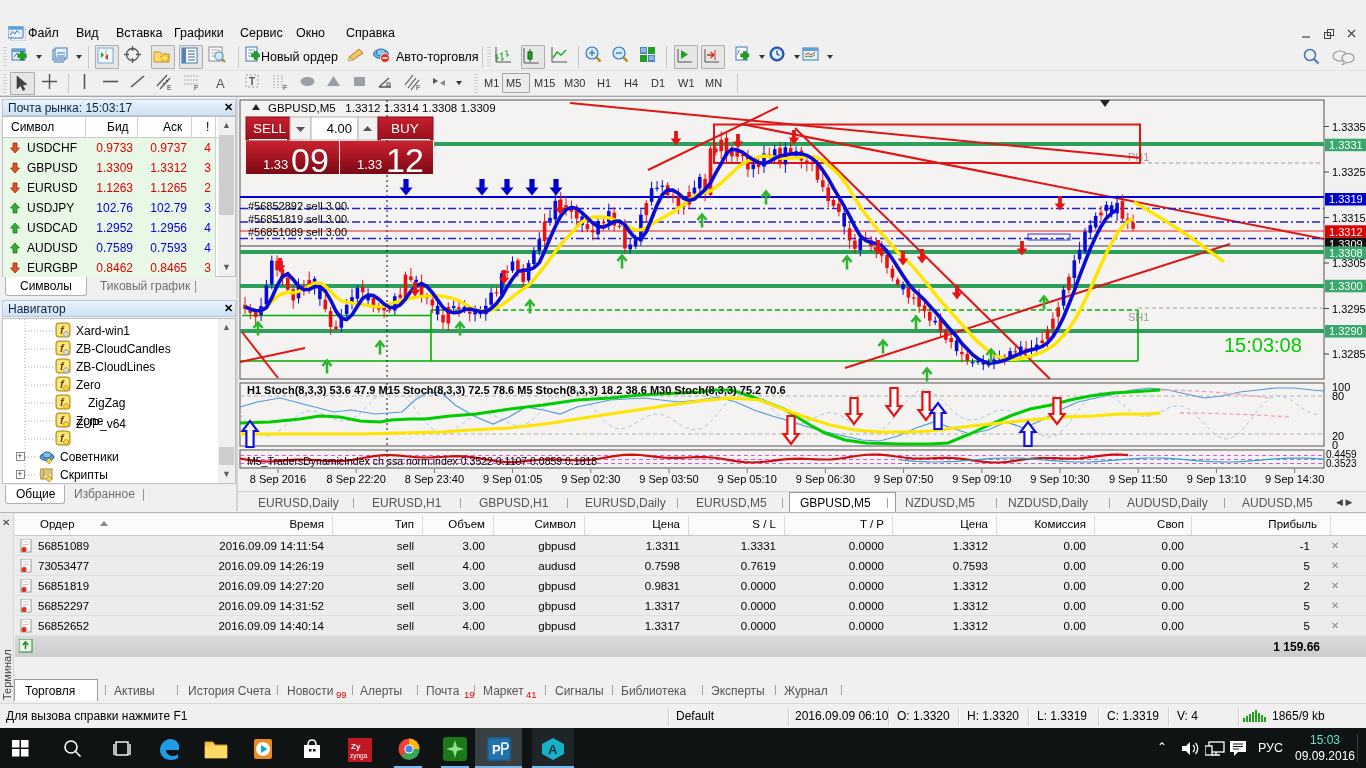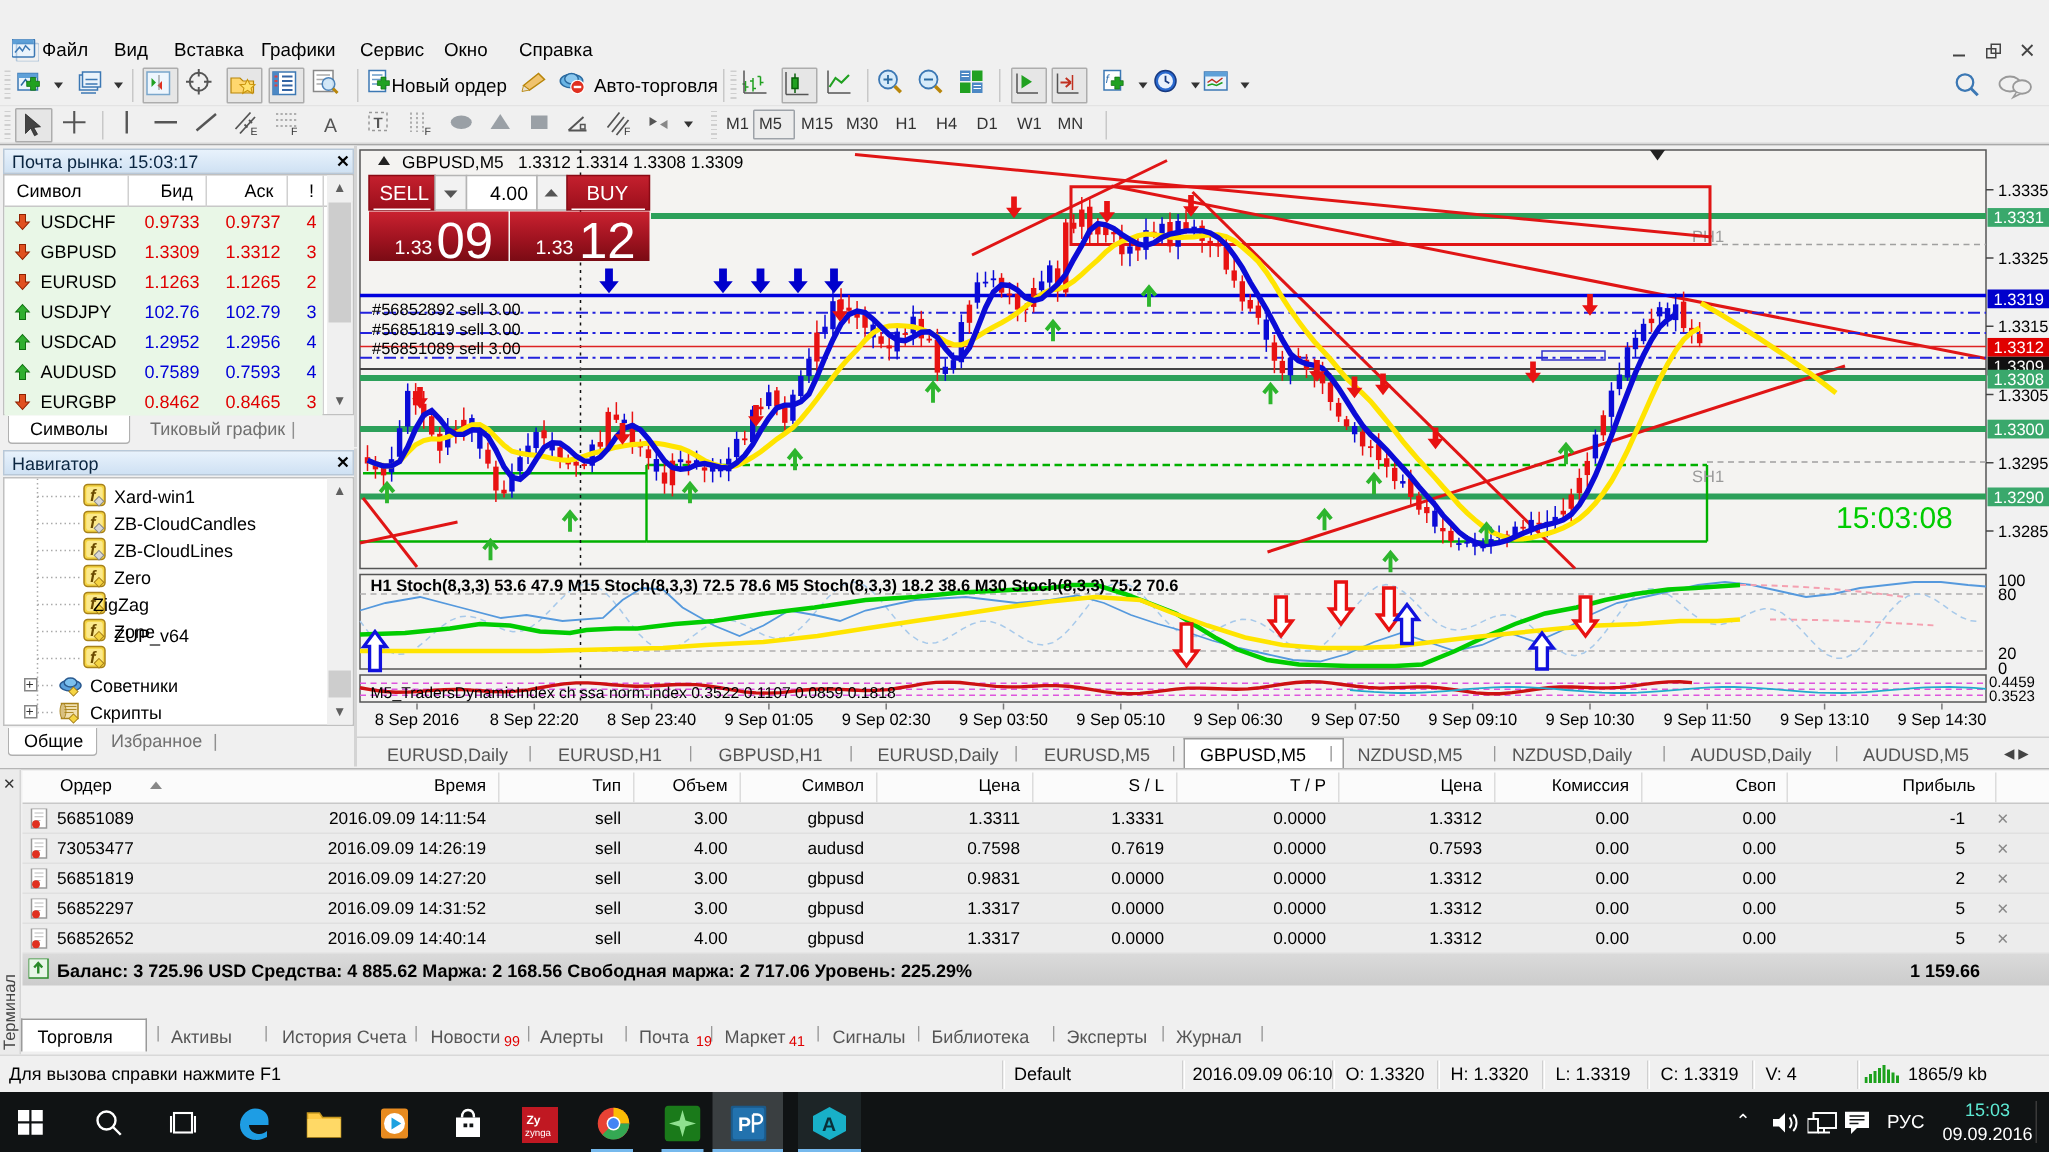--- a/index.html
+++ b/index.html
@@ -451,21 +451,21 @@
           <text x="5" y="12" font-size="11" font-style="italic" font-weight="bold" fill="#6a4a00">f</text>
           <path d="M11 9 l3.2 3.2 l-3.2 3.2 l-3.2 -3.2 z" fill="#f5d442" stroke="#a8821a" stroke-width="0.7"></path>
         </svg>
         <div class="abs" style="left:73px;top:59px;font-size:12px">Zero</div>
         <svg class="abs" style="left:52px;top:75px" width="17" height="17">
           <rect x="1" y="1" width="14" height="14" rx="2.5" fill="#f5d442" stroke="#a8821a"></rect>
           <rect x="2.5" y="2.5" width="11" height="11" rx="2" fill="#fbe98c"></rect>
           <text x="5" y="12" font-size="11" font-style="italic" font-weight="bold" fill="#6a4a00">f</text>
           <path d="M11 9 l3.2 3.2 l-3.2 3.2 l-3.2 -3.2 z" fill="#f5d442" stroke="#a8821a" stroke-width="0.7"></path>
         </svg>
-        <div class="abs" style="left:59px;top:77px;font-size:12px">ZigZag</div>
+        <div class="abs" style="left:85px;top:77px;font-size:12px">ZigZag</div>
         <svg class="abs" style="left:52px;top:93px" width="17" height="17">
           <rect x="1" y="1" width="14" height="14" rx="2.5" fill="#f5d442" stroke="#a8821a"></rect>
           <rect x="2.5" y="2.5" width="11" height="11" rx="2" fill="#fbe98c"></rect>
           <text x="5" y="12" font-size="11" font-style="italic" font-weight="bold" fill="#6a4a00">f</text>
           <path d="M11 9 l3.2 3.2 l-3.2 3.2 l-3.2 -3.2 z" fill="#f5d442" stroke="#a8821a" stroke-width="0.7"></path>
         </svg>
         <div class="abs" style="left:73px;top:95px;font-size:12px">Zone</div>
         <svg class="abs" style="left:52px;top:111px" width="17" height="17">
           <rect x="1" y="1" width="14" height="14" rx="2.5" fill="#f5d442" stroke="#a8821a"></rect>
           <rect x="2.5" y="2.5" width="11" height="11" rx="2" fill="#fbe98c"></rect>
@@ -1189,21 +1189,20 @@
       <div class="abs trow" style="left:858px;top:107px;width:130px;text-align:right">1.3312</div>
       <div class="abs trow" style="left:956px;top:107px;width:130px;text-align:right">0.00</div>
       <div class="abs trow" style="left:1054px;top:107px;width:130px;text-align:right">0.00</div>
       <div class="abs trow" style="left:1180px;top:107px;width:130px;text-align:right">5</div>
       <div class="abs" style="left:1331px;top:107px;font-size:10px;color:#888">✕</div>
       <div class="abs" style="left:15px;top:123px;width:1351px;height:21px;background:linear-gradient(#dadada,#cccccc)"></div>
       <svg class="abs" style="left:19px;top:126px" width="14" height="14">
         <rect x="0" y="0" width="13" height="13" fill="#e8f5e8" stroke="#2a8a2a"></rect>
         <path d="M6.5 10 V3.5 M3.8 6 L6.5 3 L9.2 6" stroke="#2a8a2a" stroke-width="1.6" fill="none"></path>
       </svg>
-      <div class="abs" style="left:38px;top:127px;font-size:12px;font-weight:bold;color:#000">Баланс: 3 725.96 USD  Средства: 4 885.62  Маржа: 2 168.56  Свободная маржа: 2 717.06  Уровень: 225.29%</div>
       <div class="abs" style="left:1190px;top:127px;width:130px;text-align:right;font-size:12px;font-weight:bold;color:#000">1 159.66</div>
       <div class="abs" style="left:14px;top:165px;width:1352px;height:23px;background:#f0f0f0">
         <div class="abs" style="left:0px;top:1px;width:84px;height:22px;background:#fff;border:1px solid #9a9a9a;border-bottom:none"></div>
         <div class="abs tabs" style="left:11px;top:6px;color:#000">Торговля</div>
         <div class="abs tabs" style="left:100px;top:6px;color:#555">Активы</div>
         <div class="abs tabs" style="left:174px;top:6px;color:#555">История Счета</div>
         <div class="abs tabs" style="left:273px;top:6px;color:#555">Новости</div>
         <div class="abs tabs" style="left:346px;top:6px;color:#555">Алерты</div>
         <div class="abs tabs" style="left:412px;top:6px;color:#555">Почта</div>
         <div class="abs tabs" style="left:469px;top:6px;color:#555">Маркет</div>

